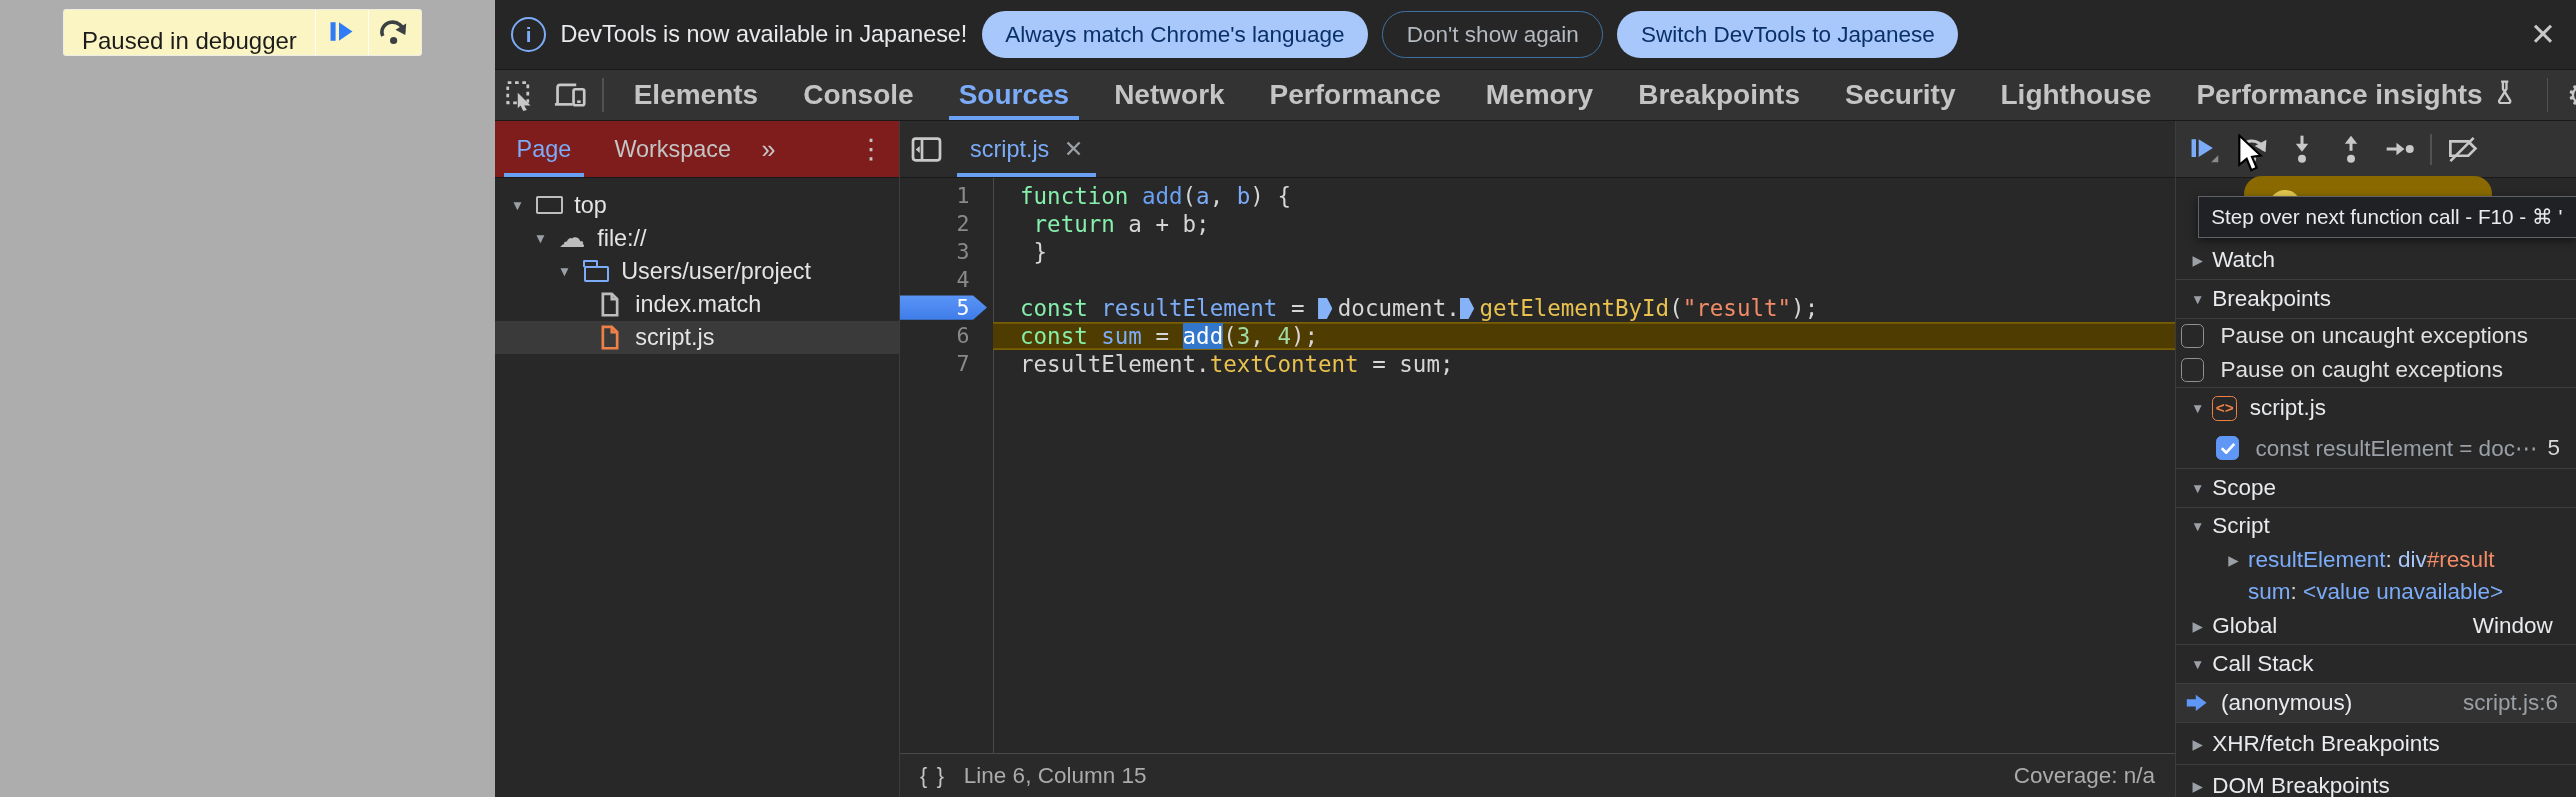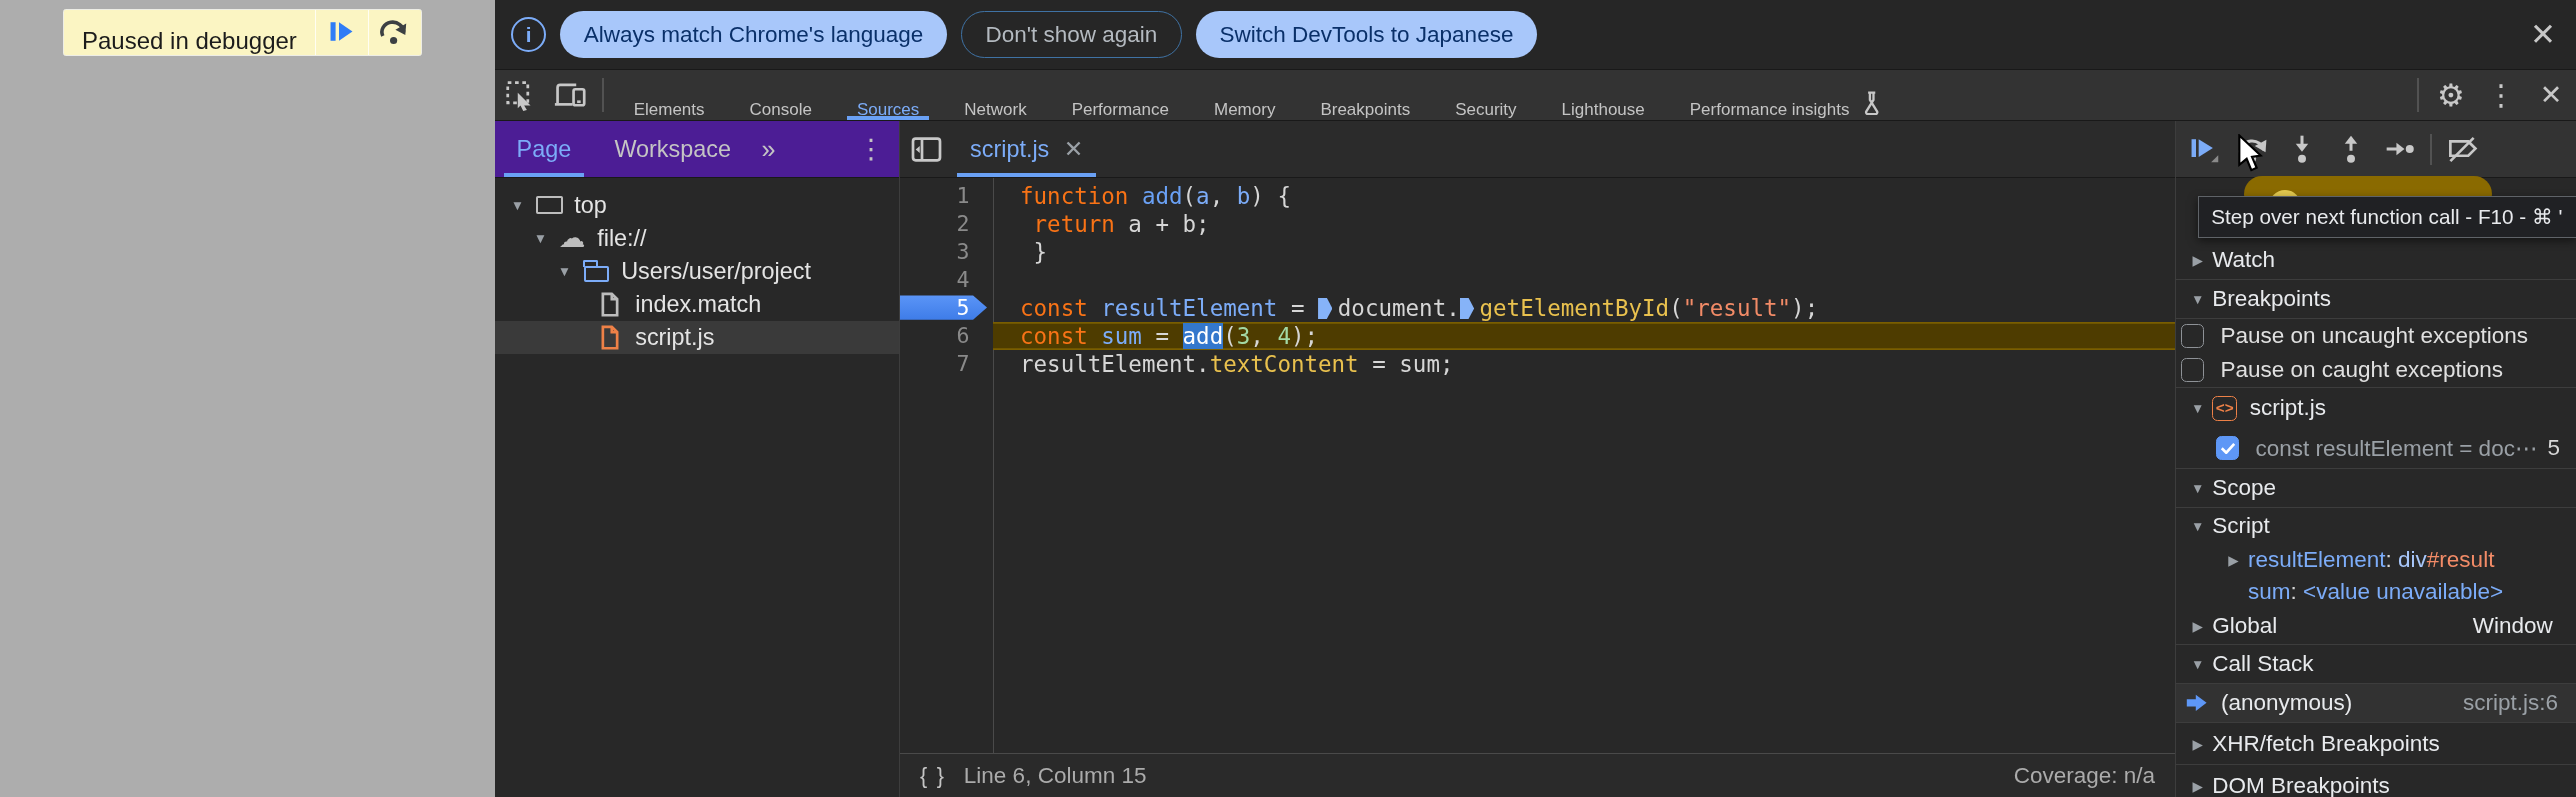--- a/index.html
+++ b/index.html
@@ -19,32 +19,32 @@
   .infobar-msg{font-size:23.4px;color:#E8EAED;margin-left:14.4px;}
   .chip{height:47px;border-radius:23.4px;background:#A8C7FA;color:#0A3069;display:flex;align-items:center;padding:0 23.4px;font-size:22.5px;margin-left:14.4px;cursor:pointer;white-space:nowrap;}
   .chip.outline{background:transparent;border:1.8px solid #3F72A4;color:#B4BAC0;}
   .infobar-close{margin-left:auto;color:#C8C8C8;font-size:31px;padding:0 20px;cursor:pointer;}
 
   
   .main-toolbar{height:50px;flex:none;background:#333333;display:flex;align-items:center;border-bottom:0.9px solid #191919;}
   .tb-icon{width:50px;height:50px;display:flex;align-items:center;justify-content:center;cursor:pointer;flex:none;}
   .tb-sep{width:1.8px;height:34px;background:#525252;margin:0 7.2px;flex:none;}
   .main-tabs{display:flex;height:100%;}
-  .main-tab{display:flex;align-items:flex-end;padding:0 22.5px;font-size:17px;color:#C4C4C4;position:relative;cursor:pointer;white-space:nowrap;gap:10.8px;}
+  .main-tab{display:flex;align-items:center;padding:0 22.5px;font-size:28px;color:#C4C4C4;position:relative;cursor:pointer;white-space:nowrap;gap:10.8px;font-weight:bold;}
   .main-tab.active{color:#7CACF8;}
   .main-tab.active::after{content:"";position:absolute;left:12.6px;right:12.6px;bottom:0;height:3.6px;background:#6AA1F5;}
   .toolbar-right{margin-left:auto;display:flex;align-items:center;height:100%;}
   .glyph{color:#C8C8C8;}
 
   
   .content-row{flex:1;display:flex;min-height:0;}
 
   
   .files-pane{width:404px;flex:none;border-right:0.9px solid #3d3d3d;display:flex;flex-direction:column;background:#282828;}
-  .pane-tabs{height:56px;flex:none;background:#4c1d95;display:flex;align-items:center;border-bottom:0.9px solid #191919;}
+  .pane-tabs{height:56px;flex:none;background:#7f1d1d;display:flex;align-items:center;border-bottom:0.9px solid #191919;}
   .pane-tab{padding:0 21.6px;font-size:23.4px;color:#C4C4C4;height:100%;display:flex;align-items:center;position:relative;cursor:pointer;}
   .pane-tab.active{color:#7CACF8;}
   .pane-tab.active::after{content:"";position:absolute;left:9px;right:9px;bottom:0;height:3.6px;background:#6AA1F5;}
   .more-tabs{color:#C4C4C4;font-size:25px;padding:0 9px;cursor:pointer;}
   .pane-kebab{margin-left:auto;color:#C4C4C4;font-size:27px;padding:0 14.4px;cursor:pointer;}
   .tree{padding-top:10.8px;font-size:23.4px;color:#E4E4E4;}
   .tree-row{height:33px;display:flex;align-items:center;cursor:pointer;}
   .tree-row.selected{background:#3A3A3A;}
   .tw{width:27px;text-align:center;color:#9AA0A6;font-size:13.5px;flex:none;}
   .tree-ic{width:36px;display:flex;align-items:center;justify-content:center;flex:none;margin-right:7.2px;}
@@ -62,21 +62,21 @@
   .tab-close{color:#9AA0A6;font-size:23.4px;cursor:pointer;}
   .code-area{flex:1;position:relative;font-family:"DejaVu Sans Mono",monospace;font-size:22.5px;padding-top:3.6px;}
   .gutter-rule{position:absolute;left:93px;top:0;bottom:0;width:0.9px;background:#4a4a4a;}
   .code-row{display:flex;height:28px;line-height:28px;position:relative;}
   .gut{width:93px;flex:none;text-align:right;padding-right:23.4px;box-sizing:border-box;color:#8A8A8A;font-size:21.6px;position:relative;cursor:pointer;}
   .gut span{position:relative;z-index:1;}
   .row-bp .gut{color:#fff;}
   .row-bp .gut::before{content:"";position:absolute;left:0;top:1.8px;bottom:1.8px;width:87px;background:linear-gradient(180deg,#5B95F7,#3E7CE8);clip-path:polygon(0 0,84% 0,100% 50%,84% 100%,0 100%);}
   .code{white-space:pre;padding-left:27px;flex:1;color:#D6D6D6;cursor:text;}
   .row-paused .code{background:#4E3C00;box-shadow:inset 0 1.8px 0 #7A5E00,inset 0 -1.8px 0 #7A5E00;}
-  .tok-kw{color:#f97316}.tok-var{color:#7CACF8}.tok-fn{color:#6AA1F5}.tok-meth{color:#E9C14E}
+  .tok-kw{color:#86efac}.tok-var{color:#7CACF8}.tok-fn{color:#6AA1F5}.tok-meth{color:#E9C14E}
   .tok-str{color:#F28B67}.tok-num{color:#A3D9A5}.tok-d{color:#D6D6D6}
   .tok-sel{color:#FFFFFF;background:#3377CC;}
   .marker{display:inline-block;width:14.4px;height:21.6px;background:#86B3F8;clip-path:polygon(0 0,60% 0,100% 50%,60% 100%,0 100%);vertical-align:-3.6px;margin-right:5.4px;}
   .status-bar{height:43px;flex:none;border-top:0.9px solid #4a4a4a;display:flex;align-items:center;padding:0 20px;color:#ABABAB;font-size:22.5px;background:#2A2A2A;}
   .braces{margin-right:18px;color:#C4C4C4;font-size:21.6px;letter-spacing:1.8px;cursor:pointer;}
   .status-right{margin-left:auto;}
 
   
   .debug-pane{width:400px;flex:none;border-left:0.9px solid #3d3d3d;display:flex;flex-direction:column;background:#282828;position:relative;font-size:22.5px;}
   .dbg-toolbar{height:56px;flex:none;background:#333333;border-bottom:0.9px solid #191919;display:flex;align-items:center;padding:0 3.6px;}
@@ -131,20 +131,21 @@
           <circle cx="16" cy="25" r="4" fill="#3C4043"></circle>
         </svg>
     </span>
   </div>
 </div>
 
 <div class="devtools">
 
   <div class="infobar">
     <span class="info-icon">i</span>
+    <span class="infobar-msg">DevTools is now available in Japanese!</span>
     <button class="chip" style="border:none">Always match Chrome's language</button>
     <button class="chip outline">Don't show again</button>
     <button class="chip" style="border:none">Switch DevTools to Japanese</button>
     <span class="infobar-close">✕</span>
   </div>
 
   <div class="main-toolbar">
     <span class="tb-icon">
       <svg width="31" height="31" viewBox="0 0 34 34">
           <rect x="3" y="3" width="22" height="22" fill="none" stroke="#C8C8C8" stroke-width="3" stroke-dasharray="4 4"></rect>

